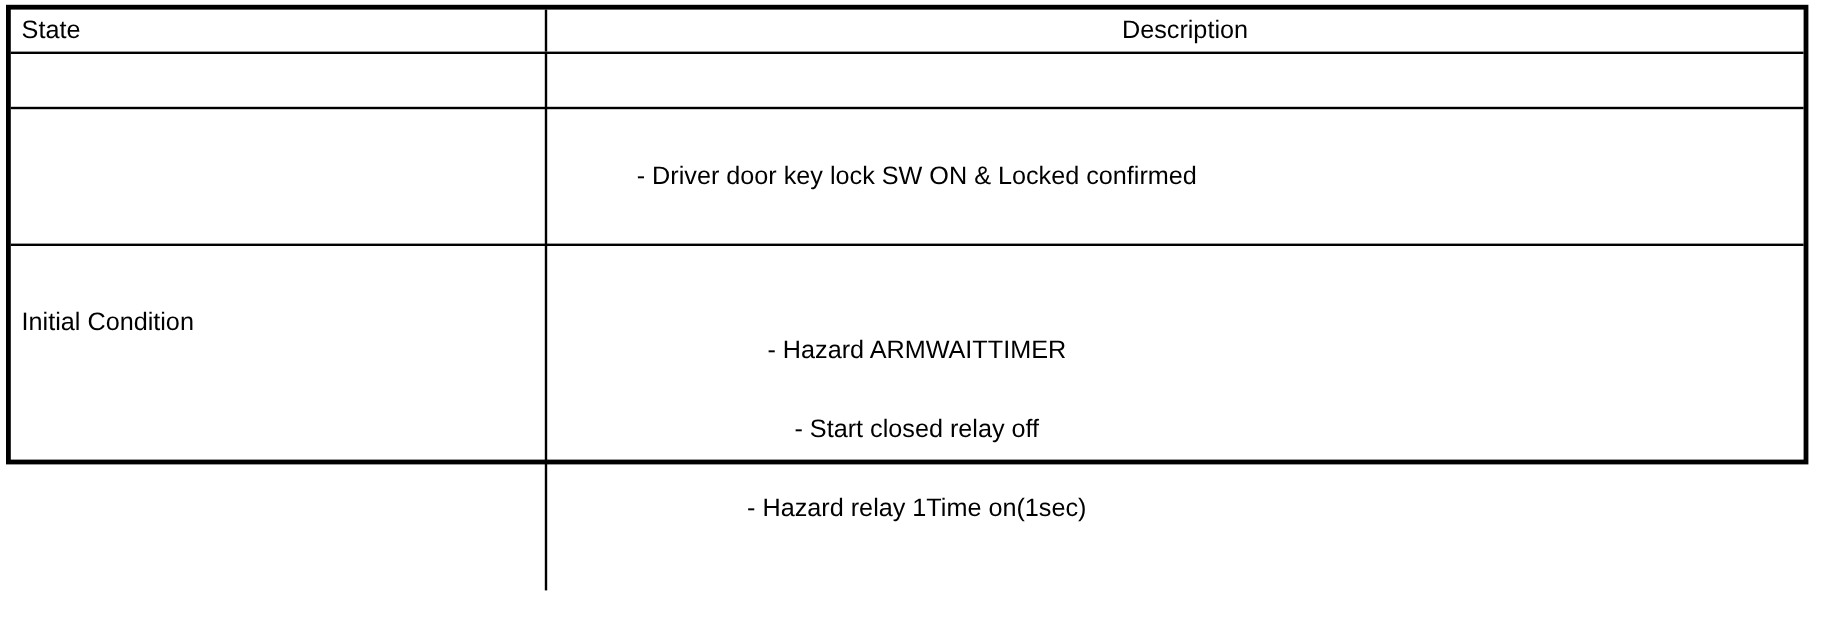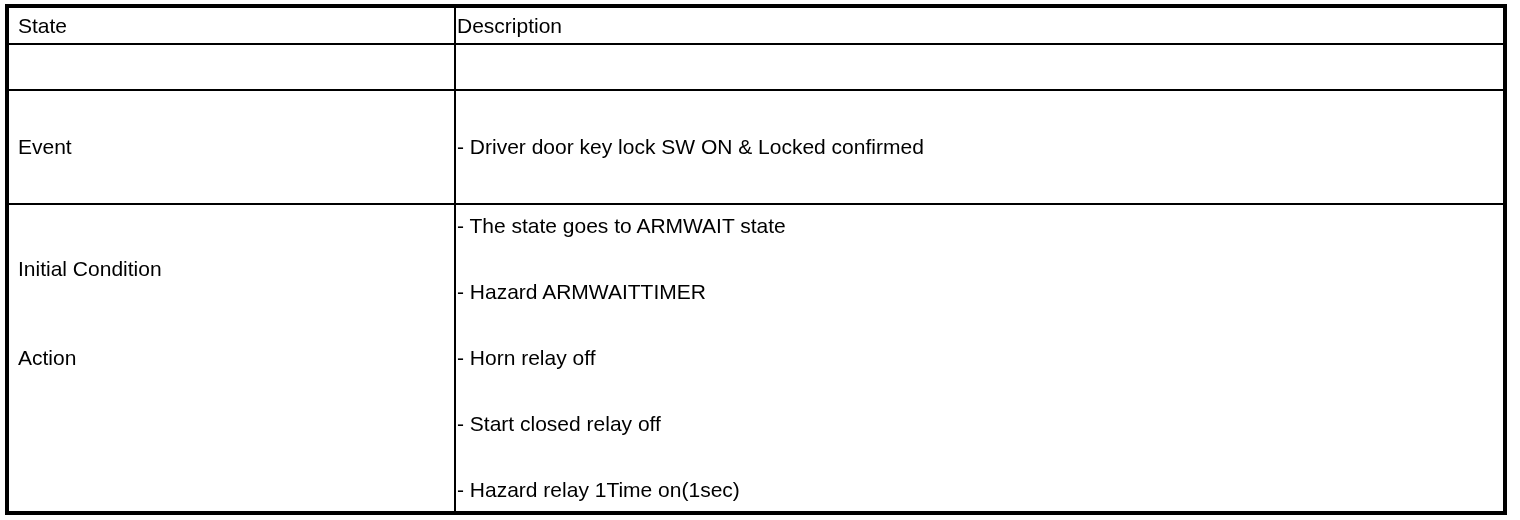--- a/index.html
+++ b/index.html
@@ -13,21 +13,21 @@
     position: relative;
     font-family: "Liberation Sans", "DejaVu Sans", sans-serif;
     color: #000000;
     overflow: hidden;
   }
   .doc-table {
     position: absolute;
     left: 5px;
     top: 4px;
     width: 1502px;
-    height: 511px;
+    height: 383px;
     box-sizing: border-box;
     border: 4px solid #000000;
     display: flex;
     flex-direction: column;
     background: #ffffff;
   }
   .t-row {
     display: flex;
     flex-direction: row;
     flex: 0 0 auto;
@@ -50,21 +50,22 @@
     border-right: 2px solid #000000;
     display: flex;
     align-items: center;
     padding-left: 9px;
   }
   .cell-desc {
     flex: 1 1 auto;
     display: flex;
     flex-direction: column;
     justify-content: center;
-    padding-left: 1px;
+    padding-left: 16px;
+    align-items: center;
   }
   .cell-text {
     font-size: 21px;
     line-height: 24px;
     white-space: nowrap;
   }
   .desc-line {
     font-size: 21px;
     line-height: 66px;
     height: 66px;
@@ -90,34 +91,26 @@
     </div>
   </div>
 
   <div class="t-row row-initial">
     <div class="cell cell-state">
       <span class="cell-text">Initial Condition</span>
     </div>
   </div>
 
   <div class="t-row row-event">
-    <div class="cell cell-state">
-      <span class="cell-text">Event</span>
-    </div>
     <div class="cell cell-desc">
       <div class="desc-line">- Driver door key lock SW ON &amp; Locked confirmed</div>
     </div>
   </div>
 
   <div class="t-row row-action">
-    <div class="cell cell-state">
-      <span class="cell-text">Action</span>
-    </div>
     <div class="cell cell-desc">
-      <div class="desc-line">- The state goes to ARMWAIT state</div>
       <div class="desc-line">- Hazard ARMWAITTIMER</div>
-      <div class="desc-line">- Horn relay off</div>
       <div class="desc-line">- Start closed relay off</div>
       <div class="desc-line">- Hazard relay 1Time on(1sec)</div>
     </div>
   </div>
 
 </div>
 
 </body></html>

